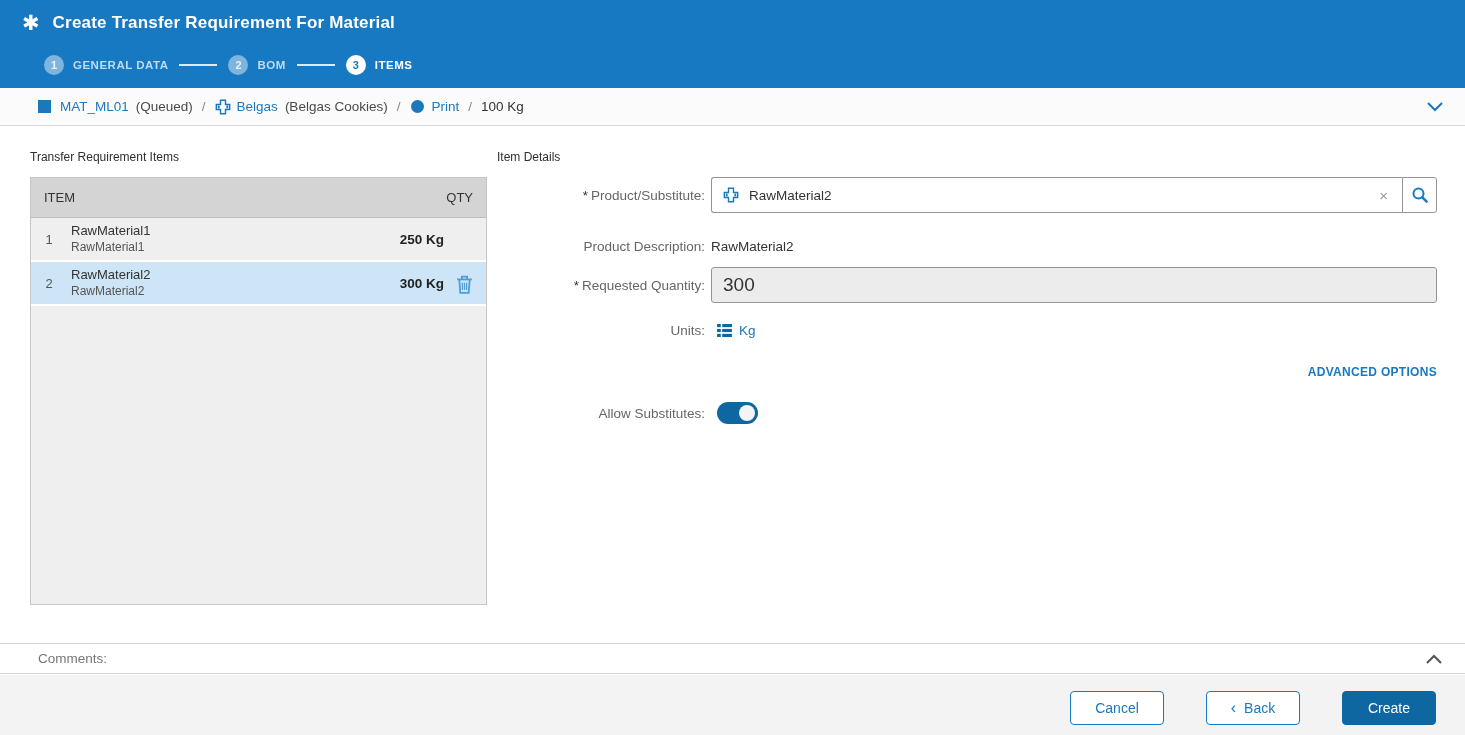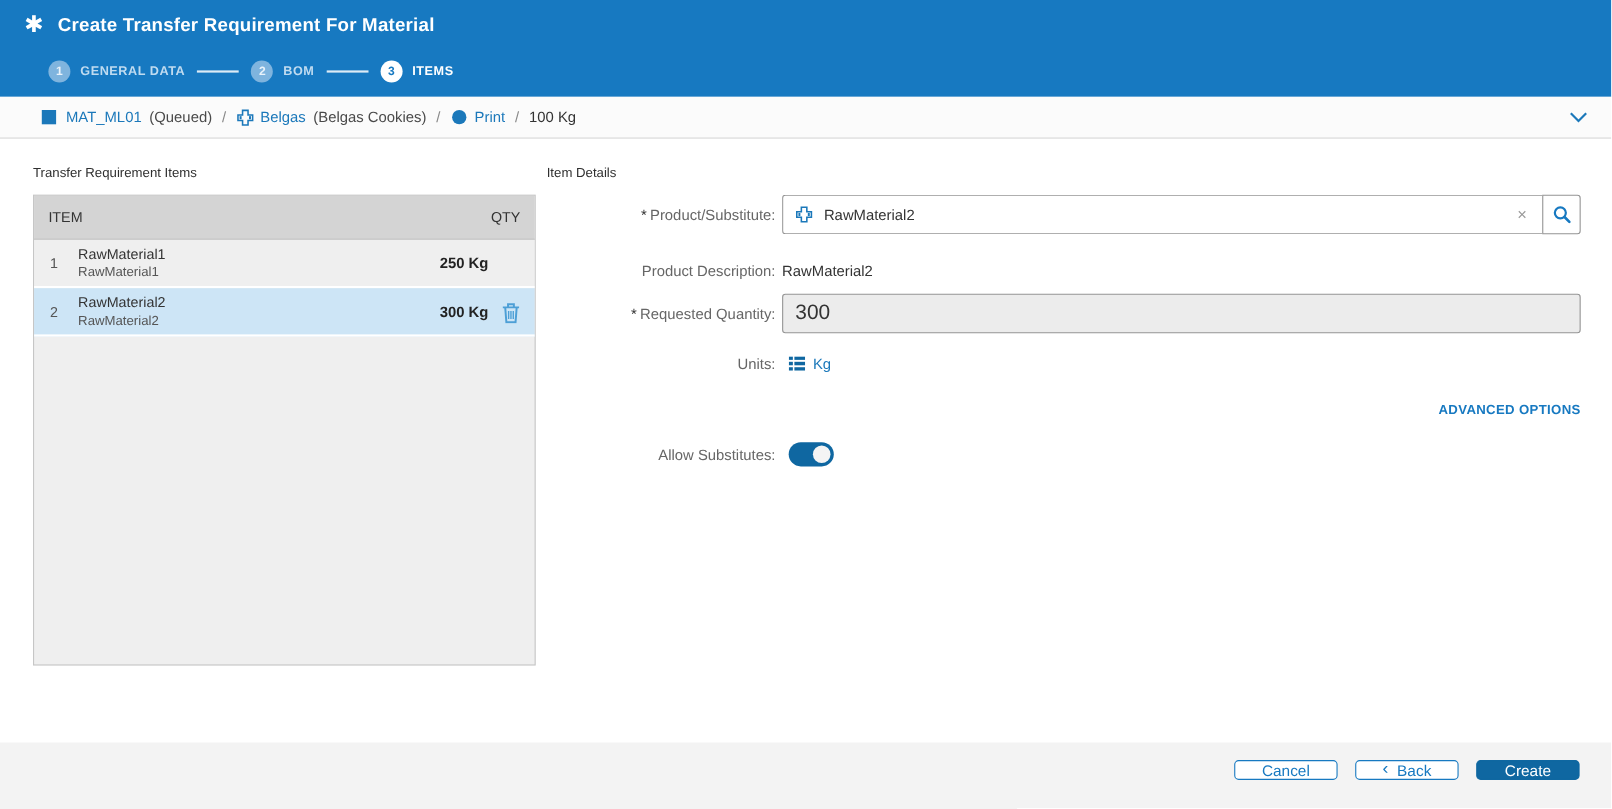--- a/index.html
+++ b/index.html
@@ -105,22 +105,23 @@
     display:flex; align-items:center; padding-left:38px; font-size:13.5px; color:#777;
   }
   .comments-chevron { position:absolute; right:21px; top:9px; cursor:pointer; display:flex; }
   
   .footer {
     position:absolute; top:675px; left:0; right:0; bottom:0; background:#f3f3f3;
     display:flex; justify-content:flex-end; align-items:flex-start; gap:16px; padding:16px 29px 0 0;
   }
   .btn {
     height:18px; min-width:94px; border-radius:4px; font-size:14px; cursor:pointer;
-    display:flex; align-items:center; justify-content:center; padding:0 18px;
+    display:flex; align-items:center; justify-content:center; padding:16px 18px;
     font-family:"Liberation Sans", sans-serif;
+    margin-left:26px;
   }
   .btn-outline { background:#fff; border:1px solid #1779c1; color:#1779c1; }
   .btn-primary { background:#0f67a1; border:1px solid #0f67a1; color:#fff; }
   .back-chev { margin-right:8px; font-size:16px; line-height:1; }
 </style>
 </head>
 <body>
 
 <div class="app">
 
@@ -276,20 +277,28 @@
       <span class="flabel">Allow Substitutes:</span>
       <span class="fctrl" style="margin-left:12px">
         <span class="toggle">
           <span class="toggle-knob"></span>
         </span>
       </span>
     </div>
 
   </div>
 
+  <div class="comments-bar">
+    <span>Comments:</span>
+    <span class="comments-chevron">
+      <svg width="20" height="12" viewBox="0 0 20 12">
+          <polyline points="3,10 10,3 17,10" fill="none" stroke="#555" stroke-width="2"></polyline>
+        </svg>
+    </span>
+  </div>
 
   <div class="footer">
     <button class="btn btn-outline">Cancel</button>
     <button class="btn btn-outline">
         <span class="back-chev">‹</span>
         <span>Back</span>
       </button>
     <button class="btn btn-primary">Create</button>
   </div>
 

